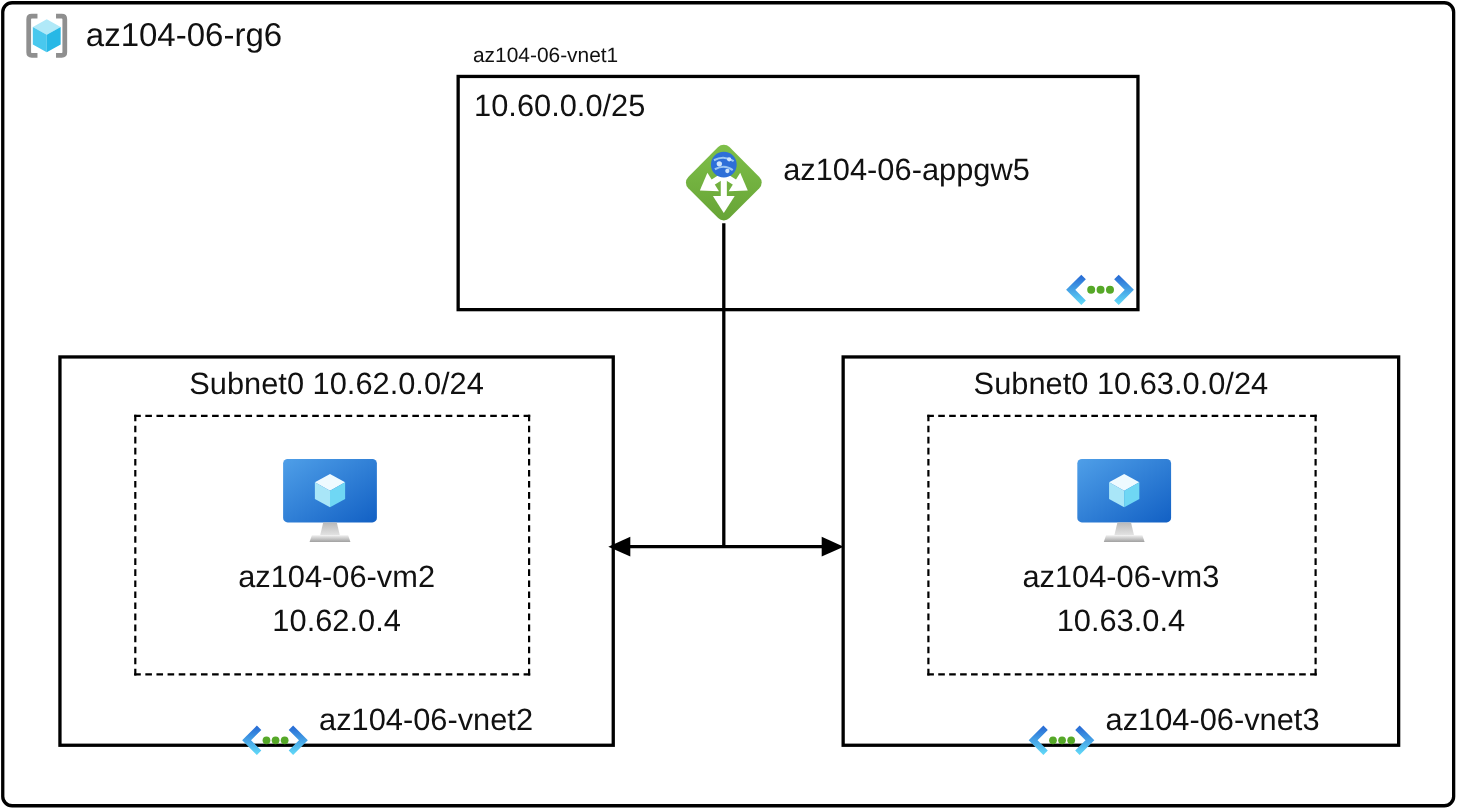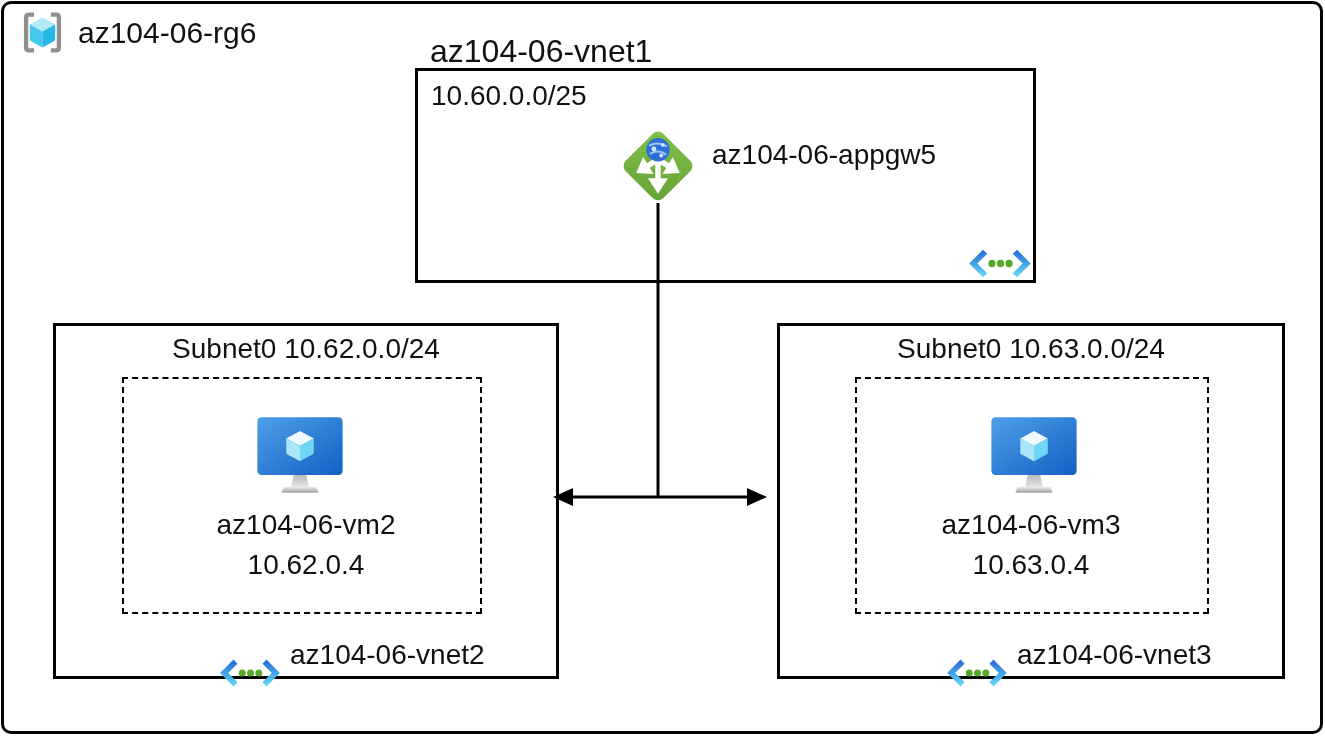--- a/index.html
+++ b/index.html
@@ -11,22 +11,22 @@
     position:absolute;left:1px;top:1px;right:2px;bottom:2px;
     border:3px solid #000;border-radius:10px;background:#fff;
   }
   .rg-header{
     position:absolute;left:20px;top:9px;display:flex;align-items:center;gap:13px;
   }
   .rg-header .label{font-size:30px;line-height:46px;}
   .node-box{position:absolute;border:3px solid #000;background:#fff;}
   #vnet1-box{left:415px;top:68px;width:615px;height:209px;}
   #subnet-box-left{left:53px;top:323px;width:500px;height:350px;}
-  #subnet-box-right{left:765px;top:323px;width:502px;height:350px;margin-left:12px;}
-  .vnet1-title{position:absolute;left:430px;top:35px;font-size:32px;line-height:32px;}
+  #subnet-box-right{left:765px;top:323px;width:502px;height:350px;}
+  .vnet1-title{position:absolute;left:430px;top:35px;font-size:19px;line-height:32px;}
   .cidr-inline{position:absolute;left:13px;top:9px;font-size:28px;}
   .appgw-icon{position:absolute;left:201px;top:56px;width:78px;height:78px;}
   .appgw-labels{position:absolute;left:294px;top:64px;font-size:28px;line-height:40px;white-space:nowrap;}
   .vnet-icon-corner{position:absolute;left:550px;top:176px;width:64px;height:33px;}
   .subnet-title{position:absolute;left:0;top:7px;width:100%;text-align:center;font-size:28px;}
   .dashed-box{position:absolute;border:2px dashed #000;}
   #subnet-box-left .dashed-box{left:66px;top:51px;width:356px;height:233px;}
   #subnet-box-right .dashed-box{left:75px;top:51px;width:350px;height:233px;}
   .vm-icon{position:absolute;width:88px;height:82px;}
   #subnet-box-left .vm-icon{left:200px;top:88px;}

